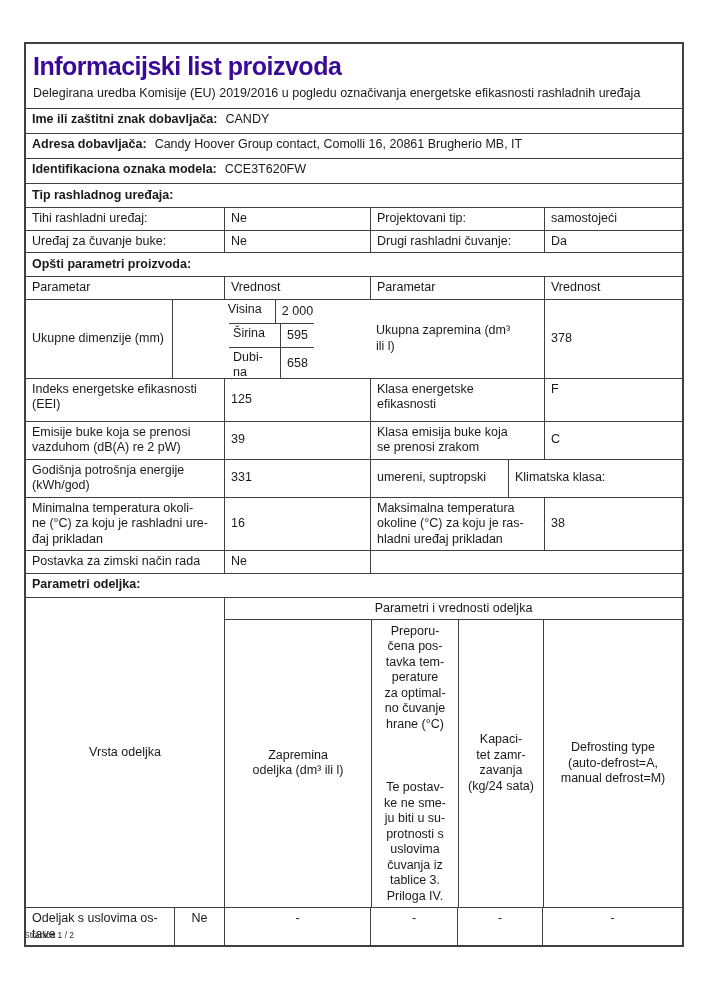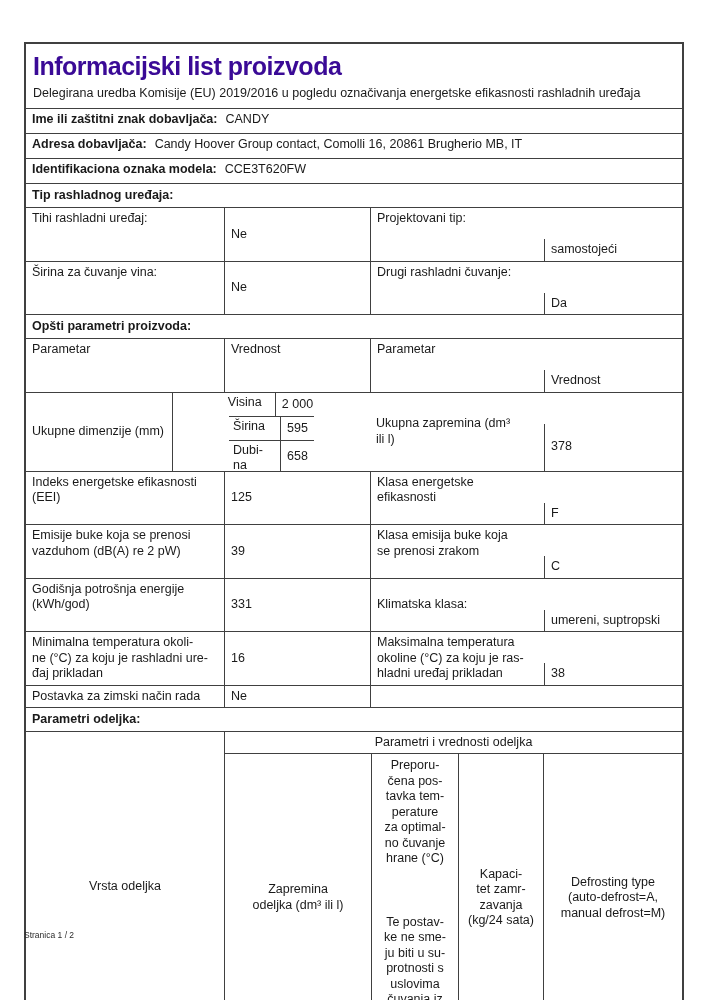--- a/index.html
+++ b/index.html
@@ -22,21 +22,21 @@
   .row{display:flex;border-top:1px solid var(--line);align-items:stretch;}
   .row:first-child{border-top:none;align-items:flex-end;}
   .cell{padding:3px 6px;font-size:12.5px;line-height:15.5px;white-space:pre-line;}
   .cell + .cell{border-left:1px solid var(--line);}
   .b{font-weight:bold;}
   .vcenter{display:flex;align-items:center;}
   
   .c1{width:198px;padding-right:10px;}
   .c2{width:146px;}
   .c3{width:174px;padding-right:10px;}
-  .c4{flex:1;margin-top:31px;}
+  .c4{flex:1;}
   
   .title-block{padding:5px 7px 7px 7px;min-height:64px;}
   .title-block h1{
     font-size:25px;line-height:30px;letter-spacing:-0.5px;
     font-weight:bold;margin-bottom:5px;
   }
   .subtitle{font-size:12.5px;line-height:15px;}
   
   .r-supplier{min-height:25px;align-items:baseline;}
   .r-supplier .cell{width:100%;}
@@ -110,21 +110,21 @@
   <div class="row r-heading">
     <div class="cell b">Tip rashladnog uređaja:</div>
   </div>
   <div class="row r4">
     <div class="cell c1">Tihi rashladni uređaj:</div>
     <div class="cell c2 val">Ne</div>
     <div class="cell c3">Projektovani tip:</div>
     <div class="cell c4 val">samostojeći</div>
   </div>
   <div class="row r4">
-    <div class="cell c1">Širina za čuvanje vina:</div>
+    <div class="cell c1">Uređaj za čuvanje buke:</div>
     <div class="cell c2 val">Ne</div>
     <div class="cell c3">Drugi rashladni čuvanje:</div>
     <div class="cell c4 val">Da</div>
   </div>
 
   <div class="row r-heading">
     <div class="cell b">Opšti parametri proizvoda:</div>
   </div>
   <div class="row r4 hdr-row">
     <div class="cell c1">Parametar</div>
@@ -168,22 +168,22 @@
 vazduhom (dB(A) re 2 pW)</div>
     <div class="cell c2 val">39</div>
     <div class="cell c3">Klasa emisija buke koja
 se prenosi zrakom</div>
     <div class="cell c4 val">C</div>
   </div>
   <div class="row r4 mh36">
     <div class="cell c1">Godišnja potrošnja energije
 (kWh/god)</div>
     <div class="cell c2 val">331</div>
+    <div class="cell c4 val">umereni, suptropski</div>
     <div class="cell c3 vcenter">Klimatska klasa:</div>
-    <div class="cell c4 val">umereni, suptropski</div>
   </div>
   <div class="row r4 mh50">
     <div class="cell c1">Minimalna temperatura okoli-
 ne (°C) za koju je rashladni ure-
 đaj prikladan</div>
     <div class="cell c2 val">16</div>
     <div class="cell c3">Maksimalna temperatura
 okoline (°C) za koju je ras-
 hladni uređaj prikladan</div>
     <div class="cell c4 val">38</div>

